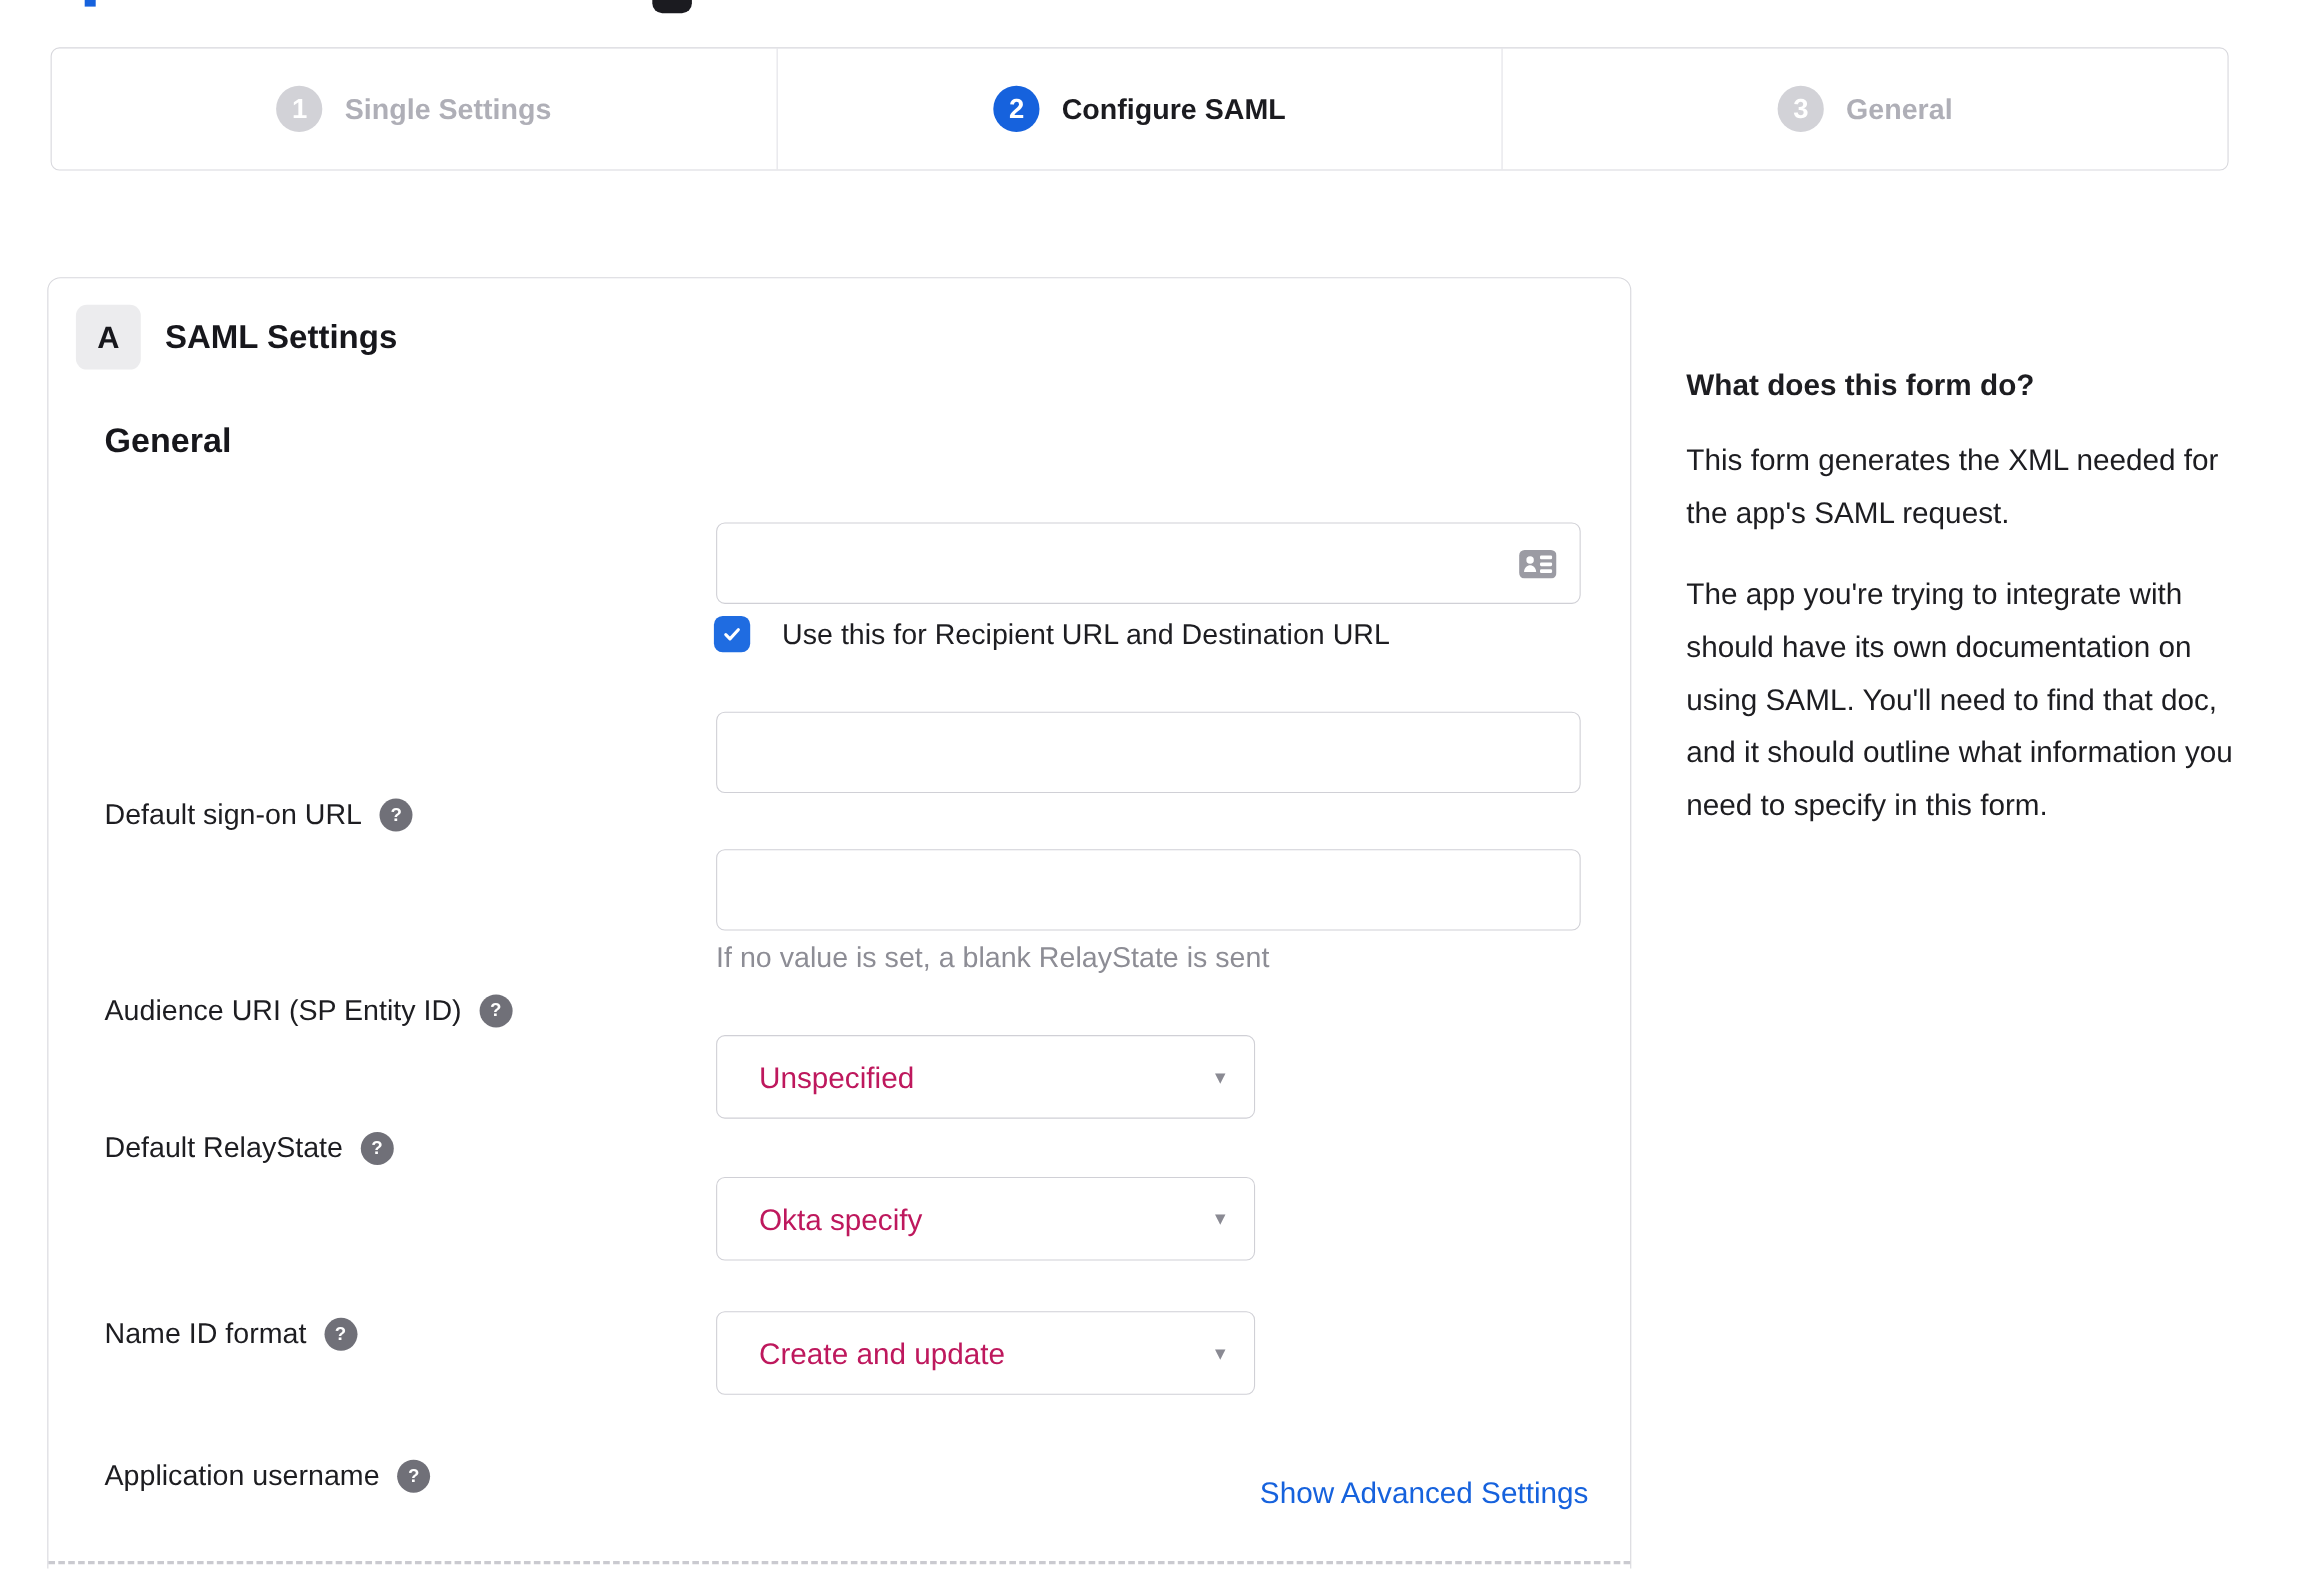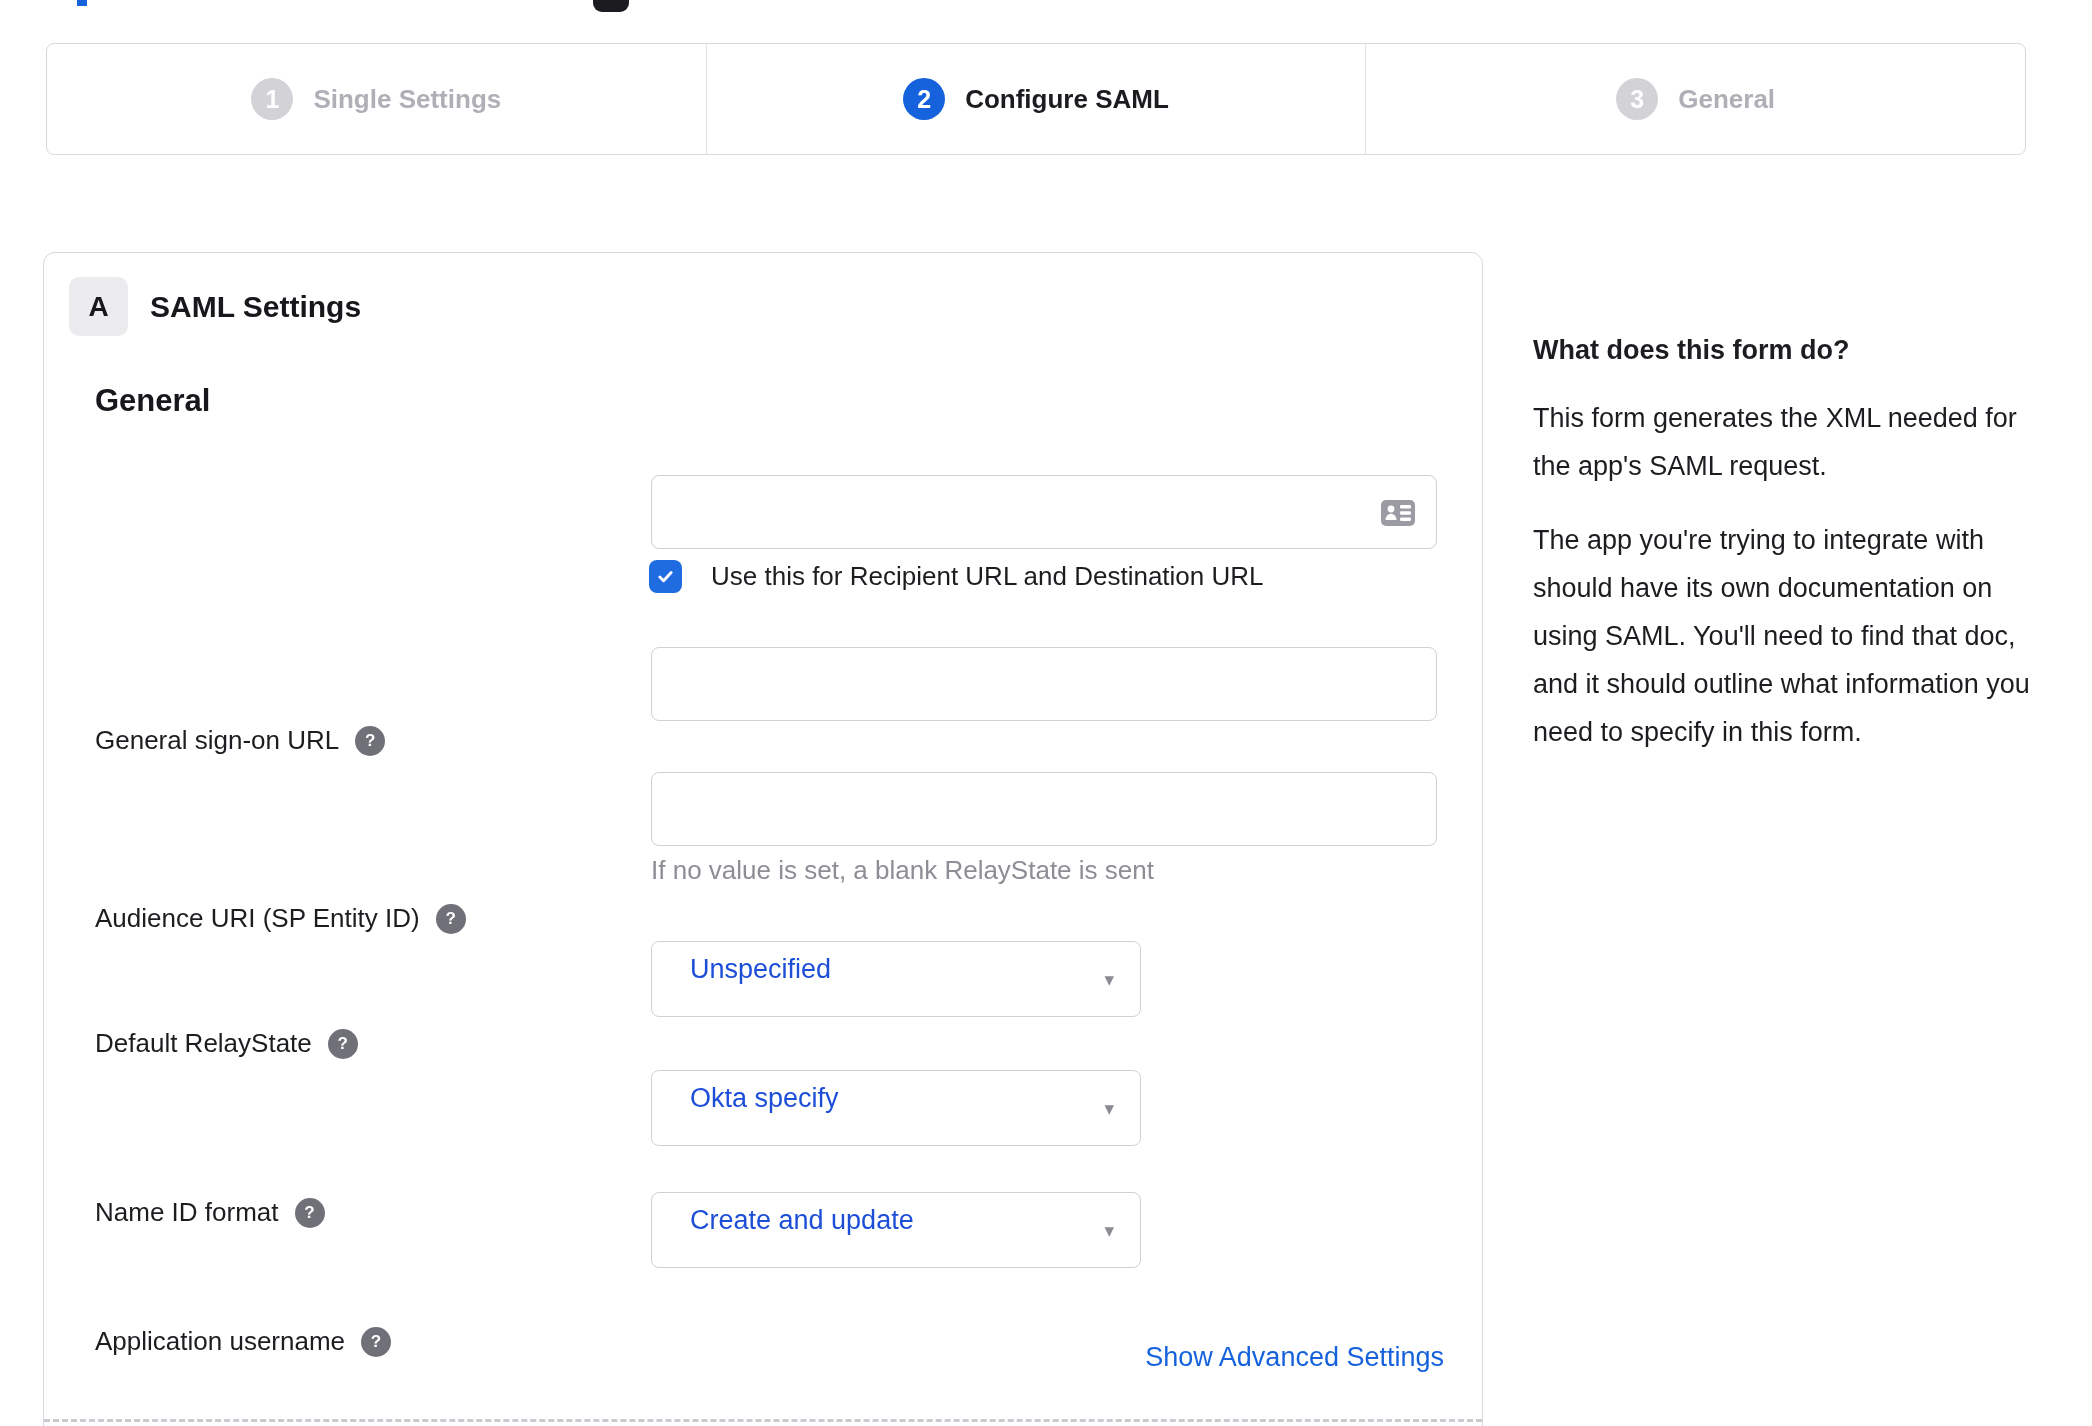--- a/index.html
+++ b/index.html
@@ -69,21 +69,21 @@
     display:flex; align-items:center; justify-content:center; cursor:pointer;
   }
   .checkbox-label { font-size:26px; color:#1d1d21; }
 
   .hint { position:absolute; left:607px; font-size:26px; color:#8d8d95; }
 
   .select {
     position:absolute; left:607px; width:490px; height:76px;
     border:1px solid #d0d0d6; border-radius:8px; background:#fff; cursor:pointer;
   }
-  .select-value { position:absolute; left:38px; top:12px; font-size:27px; color:#1d4ed8; }
+  .select-value { position:absolute; left:38px; top:23px; font-size:27px; color:#be185d; }
   .select-caret { position:absolute; right:26px; top:26px; font-size:19px; color:#8a8a93; }
 
   .advanced-link { position:absolute; right:38px; top:1089px; font-size:27px; color:#1662dd; text-decoration:none; cursor:pointer; }
   .dashed-divider { position:absolute; left:0; right:0; top:1166px; border-top:3px dashed #cacad0; }
 
   
   .sidebar { position:absolute; left:1533px; top:330px; width:505px; }
   .sidebar h3 { font-size:27px; font-weight:700; color:#1d1d21; line-height:40px; }
   .sidebar p { font-size:27px; color:#1d1d21; line-height:48px; }
   .sidebar .p1 { margin-top:24px; }
@@ -115,21 +115,21 @@
 
   <div class="panel-header">
     <div class="badge-a">A</div>
     <div class="panel-title">SAML Settings</div>
   </div>
 
   <div class="group-heading">General</div>
 
   <div class="row" style="top:0;">
     <div class="field-label-wrap" style="top:472px;">
-      <span class="field-label">General sign-on URL</span>
+      <span class="field-label">Default sign-on URL</span>
       <span class="help-icon">?</span>
     </div>
     <div class="input-wrap" style="top:222px;">
       <input type="text" class="text-input" style="position: absolute;" value="">
       <svg class="card-icon" width="34" height="26" viewBox="0 0 34 26">
         <rect x="0" y="0" width="34" height="26" rx="5" fill="#9b9ba3"></rect>
         <circle cx="10" cy="9" r="3.4" fill="#ffffff"></circle>
         <path d="M4.5 20 c0-4 3-6.2 5.5-6.2 s5.5 2.2 5.5 6.2 z" fill="#ffffff"></path>
         <rect x="19" y="5" width="11" height="3.4" rx="1.2" fill="#ffffff"></rect>
         <rect x="19" y="11.3" width="11" height="3.4" rx="1.2" fill="#ffffff"></rect>

